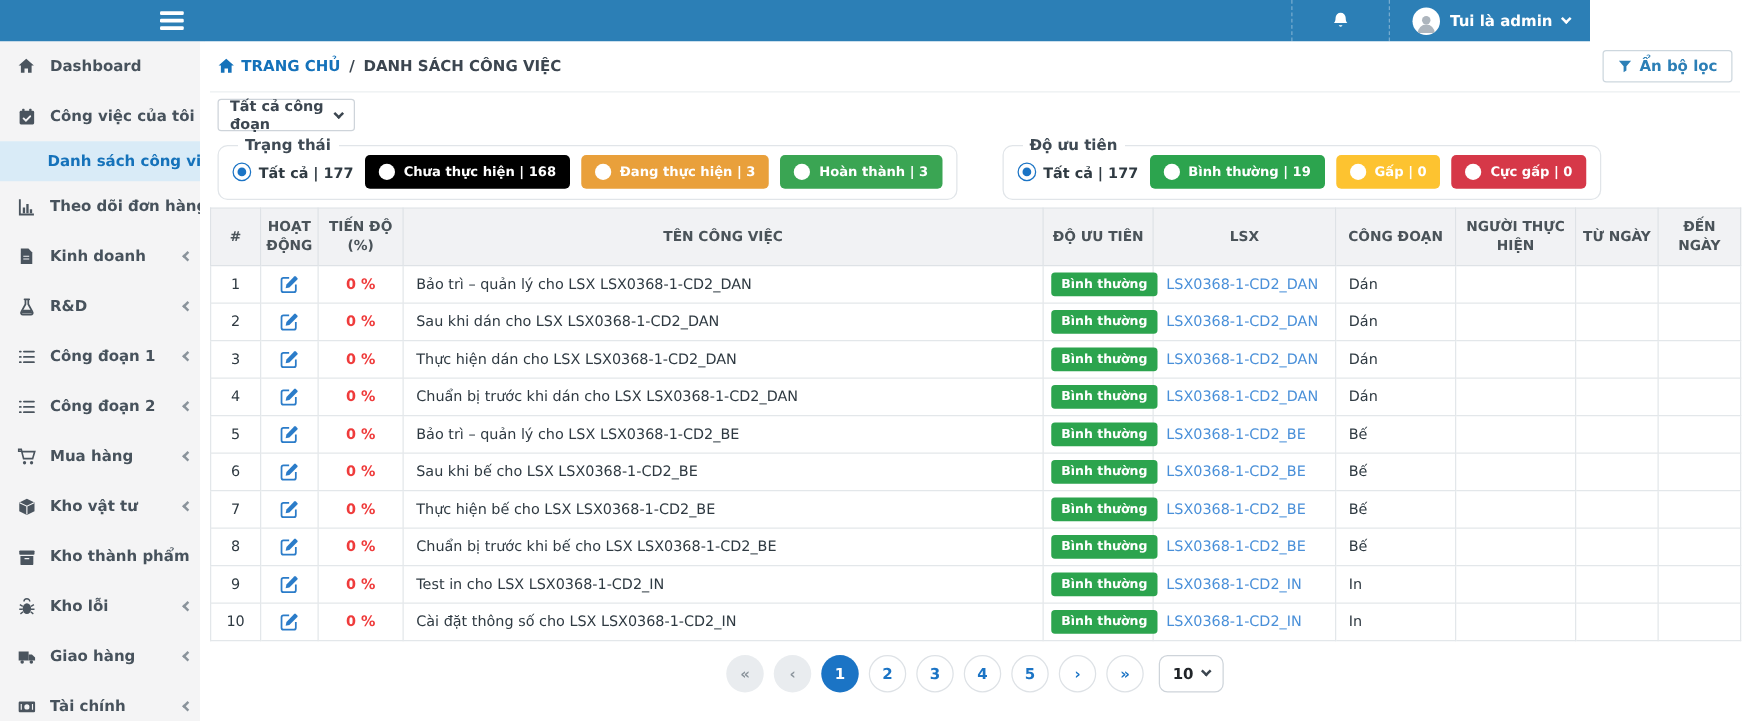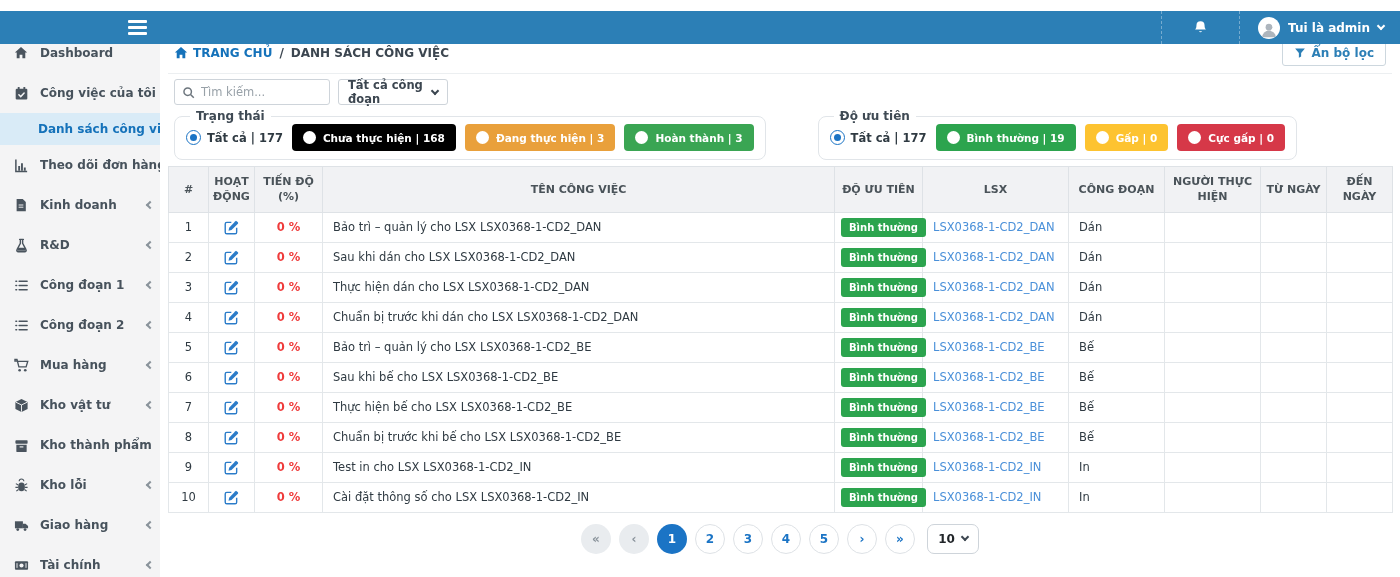--- a/index.html
+++ b/index.html
@@ -1,20 +1,20 @@
 <!DOCTYPE html>
 <html><head>
 <meta charset="utf-8">
 <style>
   * { margin:0; padding:0; box-sizing:border-box; }
   html,body { width:1400px; height:577px; overflow:hidden; }
   body { font-family:"DejaVu Sans","Liberation Sans",sans-serif; background:#fff; position:relative; color:#2f3a42; }
 
   
-  .topbar { position:absolute; top:11px; left:0; width:1400px; height:33px; background:#2c7fb6; display:flex; align-items:stretch; z-index:5;justify-content:center; }
+  .topbar { position:absolute; top:0; left:0; width:1272px; height:33px; background:#2c7fb6; display:flex; align-items:stretch; z-index:5;justify-content:center; }
   .topbar-left { width:160px; display:flex; justify-content:flex-end; align-items:center; padding-right:10px; }
   .hamburger { background:none; border:none; cursor:pointer; display:flex; flex-direction:column; gap:3px; padding:3px; }
   .hamburger span { width:19px; height:3px; background:#fff; border-radius:1px; display:block; }
   .topbar-spacer { flex:1; }
   .topbar-bell { width:78px; display:flex; align-items:center; justify-content:center; border-left:1px dashed rgba(255,255,255,.35); cursor:pointer; }
   .topbar-user { display:flex; align-items:center; gap:8px; padding:0 16px 0 18px; border-left:1px dashed rgba(255,255,255,.35); color:#fff; font-size:12px; font-weight:700; cursor:pointer; }
   .avatar { width:22px; height:22px; border-radius:50%; background:#fff; display:flex; align-items:flex-end; justify-content:center; overflow:hidden; }
 
   
   .sidebar { position:absolute; top:33px; left:0; bottom:0; width:164px; background:#f4f4f5; border-right:1px solid #e6e6e9; overflow:hidden; }
@@ -40,21 +40,21 @@
   .bc-current { color:#3c4650; font-weight:600; }
   .filter-toggle { display:flex; align-items:center; gap:6px; border:1px solid #cdd7de; background:#fff; color:#2c7fb6; font-weight:700; font-size:12px; padding:5px 11px; border-radius:3px; cursor:pointer; font-family:inherit; }
 
   .filters { padding:5px 6px 0; }
   .filters-row1 { display:flex; gap:8px; }
   .search-box { width:156px; height:26px; border:1px solid #ced4da; border-radius:3px; display:flex; align-items:center; padding:0 7px; gap:6px; background:#fff; }
   .search-box input { border:none; outline:none; flex:1; min-width:0; font-size:11.5px; color:#495057; font-family:inherit; }
   .search-box input::placeholder { color:#98a1a8; }
   .stage-select { width:110px; height:26px; border:1px solid #ced4da; border-radius:3px; display:flex; align-items:center; justify-content:space-between; padding:0 9px; font-size:11.5px; font-weight:600; color:#3c4650; cursor:pointer; background:#fff; }
 
-  .filters-row2 { display:flex; gap:52px; margin-top:4px; align-items:flex-end; }
+  .filters-row2 { display:flex; gap:36px; margin-top:4px; align-items:flex-end; }
   fieldset { border:1px solid #e1e5e9; border-radius:8px; padding:1px 11px 8px; }
   fieldset.status { width:394px; }
   fieldset.priority { width:312px; }
   legend { font-size:12px; font-weight:600; color:#3f4a54; padding:0 6px; margin-left:4px; }
   .fs-content { display:flex; align-items:center; gap:9px; }
   .radio-label { display:flex; align-items:center; gap:6px; font-size:11.5px; font-weight:700; color:#2f3a42; cursor:pointer; white-space:nowrap; }
   .radio { width:15px; height:15px; border-radius:50%; border:1.5px solid #1b74c5; background:#fff; display:flex; align-items:center; justify-content:center; flex:none; }
   .radio .dot { width:7px; height:7px; border-radius:50%; background:#1b74c5; }
   .pill { display:flex; align-items:center; gap:7px; height:27px; padding:0 11px; border-radius:4px; color:#fff; font-size:10.5px; font-weight:700; cursor:pointer; white-space:nowrap; }
   .pill .pradio { width:13px; height:13px; border-radius:50%; background:#fff; flex:none; }
@@ -273,29 +273,20 @@
           <svg width="12" height="12" viewBox="0 0 16 16" fill="currentColor">
             <path d="M1.5 2h13l-5 6v4.5l-3 1.8V8z"></path>
           </svg>
         </span>
       <span>Ẩn bộ lọc</span>
     </button>
   </div>
 
   <div class="filters">
     <div class="filters-row1">
-      <div class="search-box">
-        <span style="display:flex">
-            <svg width="13" height="13" viewBox="0 0 16 16" fill="none" stroke="#6c757d" stroke-width="1.8">
-              <circle cx="7" cy="7" r="4.6"></circle>
-              <path d="M10.5 10.5 14.5 14.5"></path>
-            </svg>
-          </span>
-        <input type="text" placeholder="Tìm kiếm..." style="">
-      </div>
       <div class="stage-select">
         <span>Tất cả công đoạn</span>
         <span class="chev down dark"></span>
       </div>
     </div>
     <div class="filters-row2">
       <fieldset class="status" id="status-group">
           <legend>Trạng thái</legend>
      <div class="fs-content">
        <label class="radio-label">

